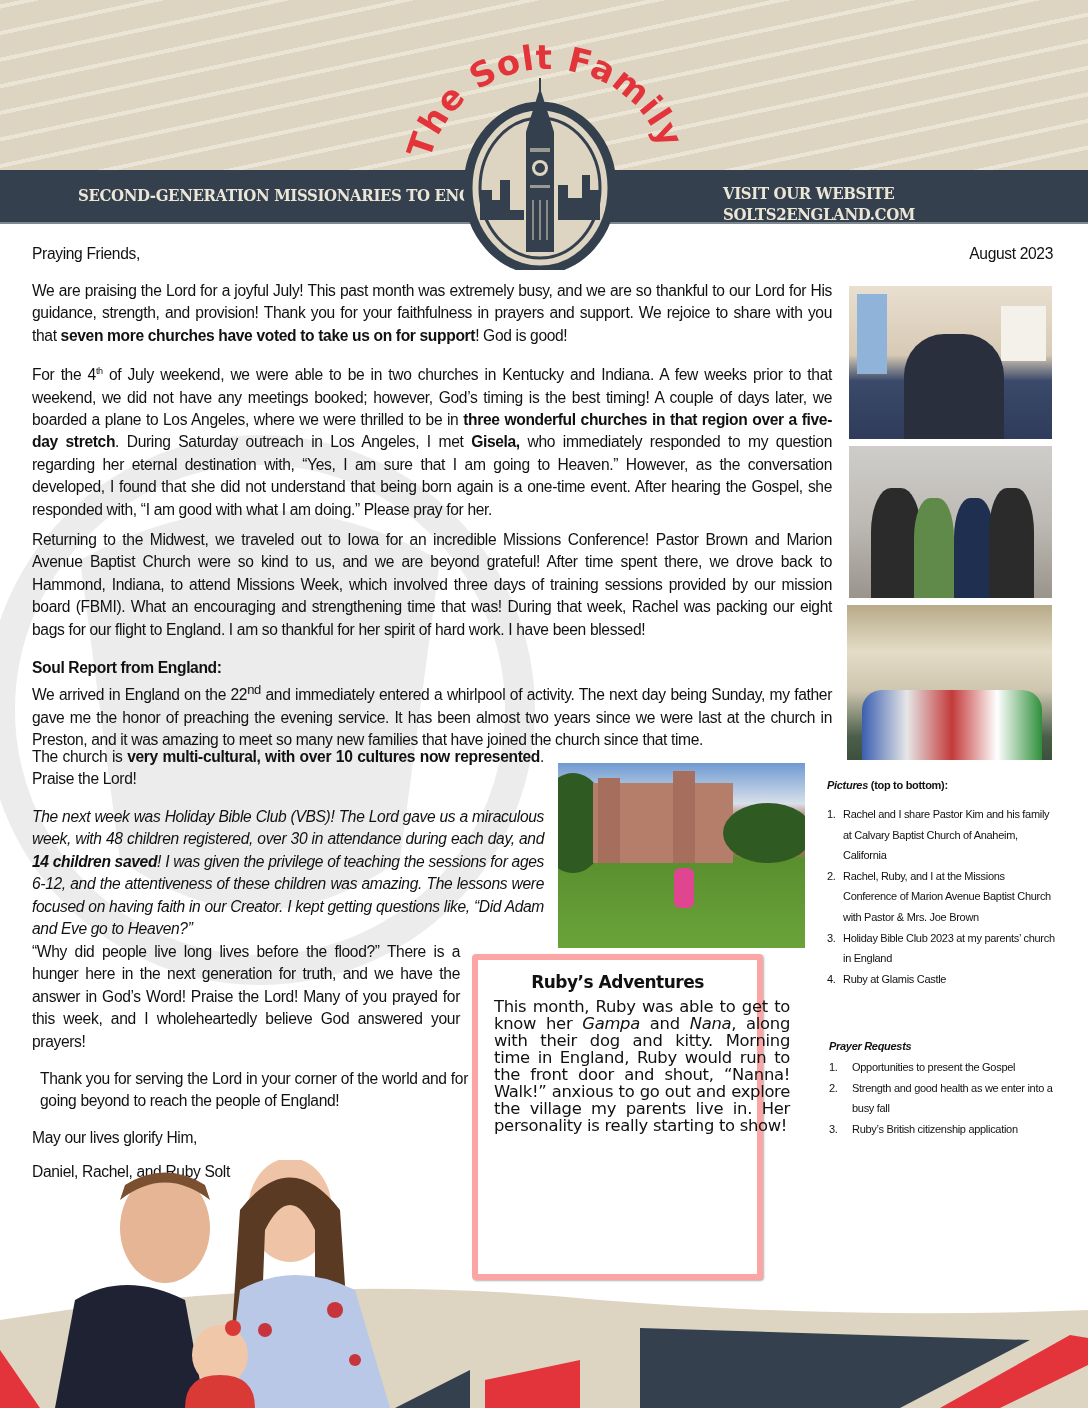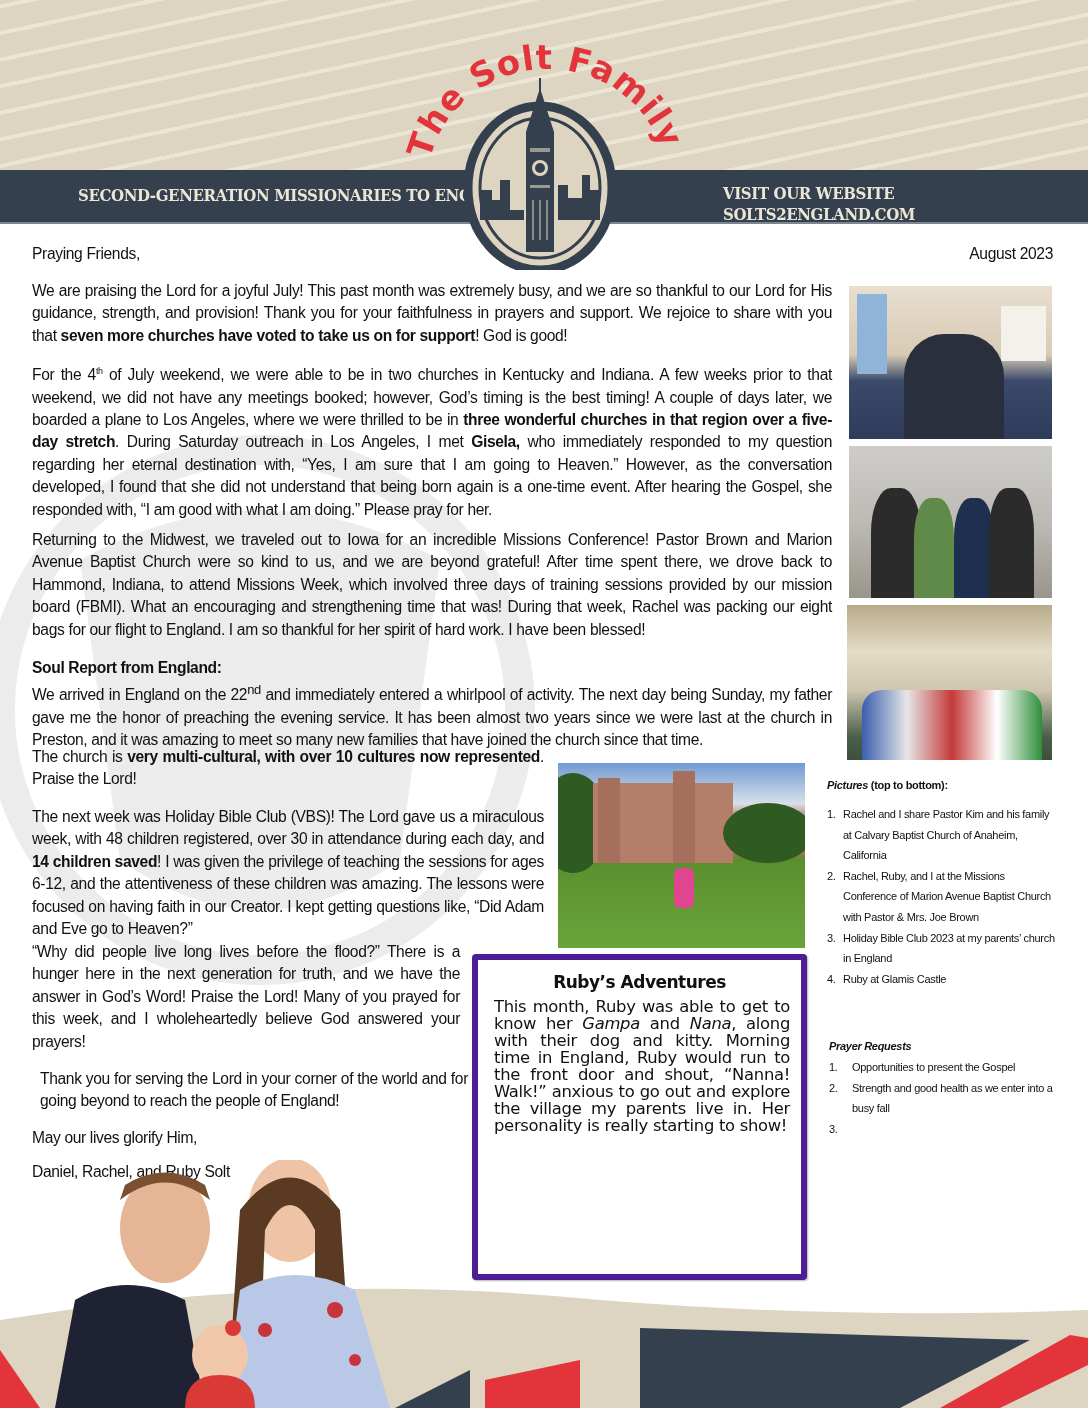--- a/index.html
+++ b/index.html
@@ -27,21 +27,21 @@
     .txt { position: absolute; font-size: 15.6px; line-height: 22.4px; letter-spacing: -0.35px; text-align: justify; }
     .txt b { font-weight: bold; }
     .greeting { left: 32px; top: 243px; }
     .date { right: 35px; top: 243px; }
     .p1 { left: 32px; top: 280px; width: 800px; }
     .p2 { left: 32px; top: 360px; width: 800px; }
     .p3 { left: 32px; top: 529px; width: 800px; }
     .soul-h { left: 32px; top: 657px; font-weight: bold; }
     .p4 { left: 32px; top: 679px; width: 800px; }
     .p4b { left: 32px; top: 746px; width: 512px; }
-    .p5 { left: 32px; top: 806px; width: 512px; }
+    .p5 { left: 32px; top: 806px; width: 512px; font-style: italic; }
     .p5b { left: 32px; top: 941px; width: 428px; }
     .p6 { left: 32px; top: 1068px; width: 428px; margin-left: 8px; }
     .closing { left: 32px; top: 1127px; }
     .signature { left: 32px; top: 1161px; }
 
     
     .photo { position: absolute; overflow: hidden; }
     .ph1 { left: 849px; top: 286px; width: 203px; height: 153px;
       background: linear-gradient(180deg, #e9dfcf 0%, #d7cab5 45%, #3b4a6a 62%, #2f3b5a 100%); }
     .ph2 { left: 849px; top: 446px; width: 203px; height: 152px;
@@ -50,22 +50,22 @@
       background: linear-gradient(180deg, #b8ab8a 0%, #e4dcc6 30%, #cfc6b0 55%, #4a5f4a 85%, #3d503d 100%); }
     .ph4 { left: 558px; top: 763px; width: 247px; height: 185px;
       background: linear-gradient(180deg, #6f9ad2 0%, #d8e0ea 22%, #b57a68 30%, #a86e5c 48%, #5a8f2e 52%, #6aa33a 100%); }
     .people { position: absolute; bottom: 0; border-radius: 40% 40% 0 0; }
     .castle { position: absolute; left: 35px; top: 20px; width: 140px; height: 80px; background: #b57e6b; }
     .castle-tower { position: absolute; width: 22px; background: #a66e5c; }
     .tree { position: absolute; border-radius: 50%; background: #2f5a22; }
 
     
     .ruby-box {
-      position: absolute; left: 472px; top: 954px; width: 335px; height: 326px;
-      border: 6px solid #4c1d95; border-radius: 4px; background: #fff;
+      position: absolute; left: 472px; top: 954px; width: 291px; height: 326px;
+      border: 6px solid #fca5a5; border-radius: 4px; background: #fff;
       box-shadow: 1px 1px 2px rgba(0,0,0,0.3);
     }
     .ruby-title {
       position: absolute; left: 0; top: 12px; width: 100%; text-align: center;
       font-family: "DejaVu Sans", sans-serif; font-size: 17px; font-weight: bold; letter-spacing: -0.5px;
     }
     .ruby-body {
       position: absolute; left: 16px; top: 38px; width: 296px;
       font-family: "DejaVu Sans", sans-serif; font-size: 16.4px; line-height: 17px;
       letter-spacing: -0.3px; text-align: justify;
@@ -216,20 +216,21 @@
   <div class="li">
       <span class="num">1.</span>
       <span>Opportunities to present the Gospel</span>
     </div>
   <div class="li">
       <span class="num">2.</span>
       <span>Strength and good health as we enter into a busy fall</span>
     </div>
   <div class="li">
       <span class="num">3.</span>
+      <span>Ruby’s British citizenship application</span>
     </div>
 </div>
 
 <svg class="footer-svg" viewBox="0 0 1088 128" preserveAspectRatio="none">
   <path d="M 0 40 Q 300 -10 600 20 Q 850 40 1088 30 L 1088 128 L 0 128 Z" fill="#ddd5c2"></path>
   <path d="M 0 70 L 40 128 L 0 128 Z" fill="#e4343b"></path>
   <path d="M 485 100 L 580 80 L 580 128 L 485 128 Z" fill="#e4343b"></path>
   <path d="M 395 128 L 470 90 L 470 128 Z" fill="#34404d"></path>
   <path d="M 640 48 L 1030 60 L 900 128 L 640 128 Z" fill="#34404d"></path>
   <path d="M 940 128 L 1070 55 L 1088 58 L 1088 85 L 1000 128 Z" fill="#e4343b"></path>

